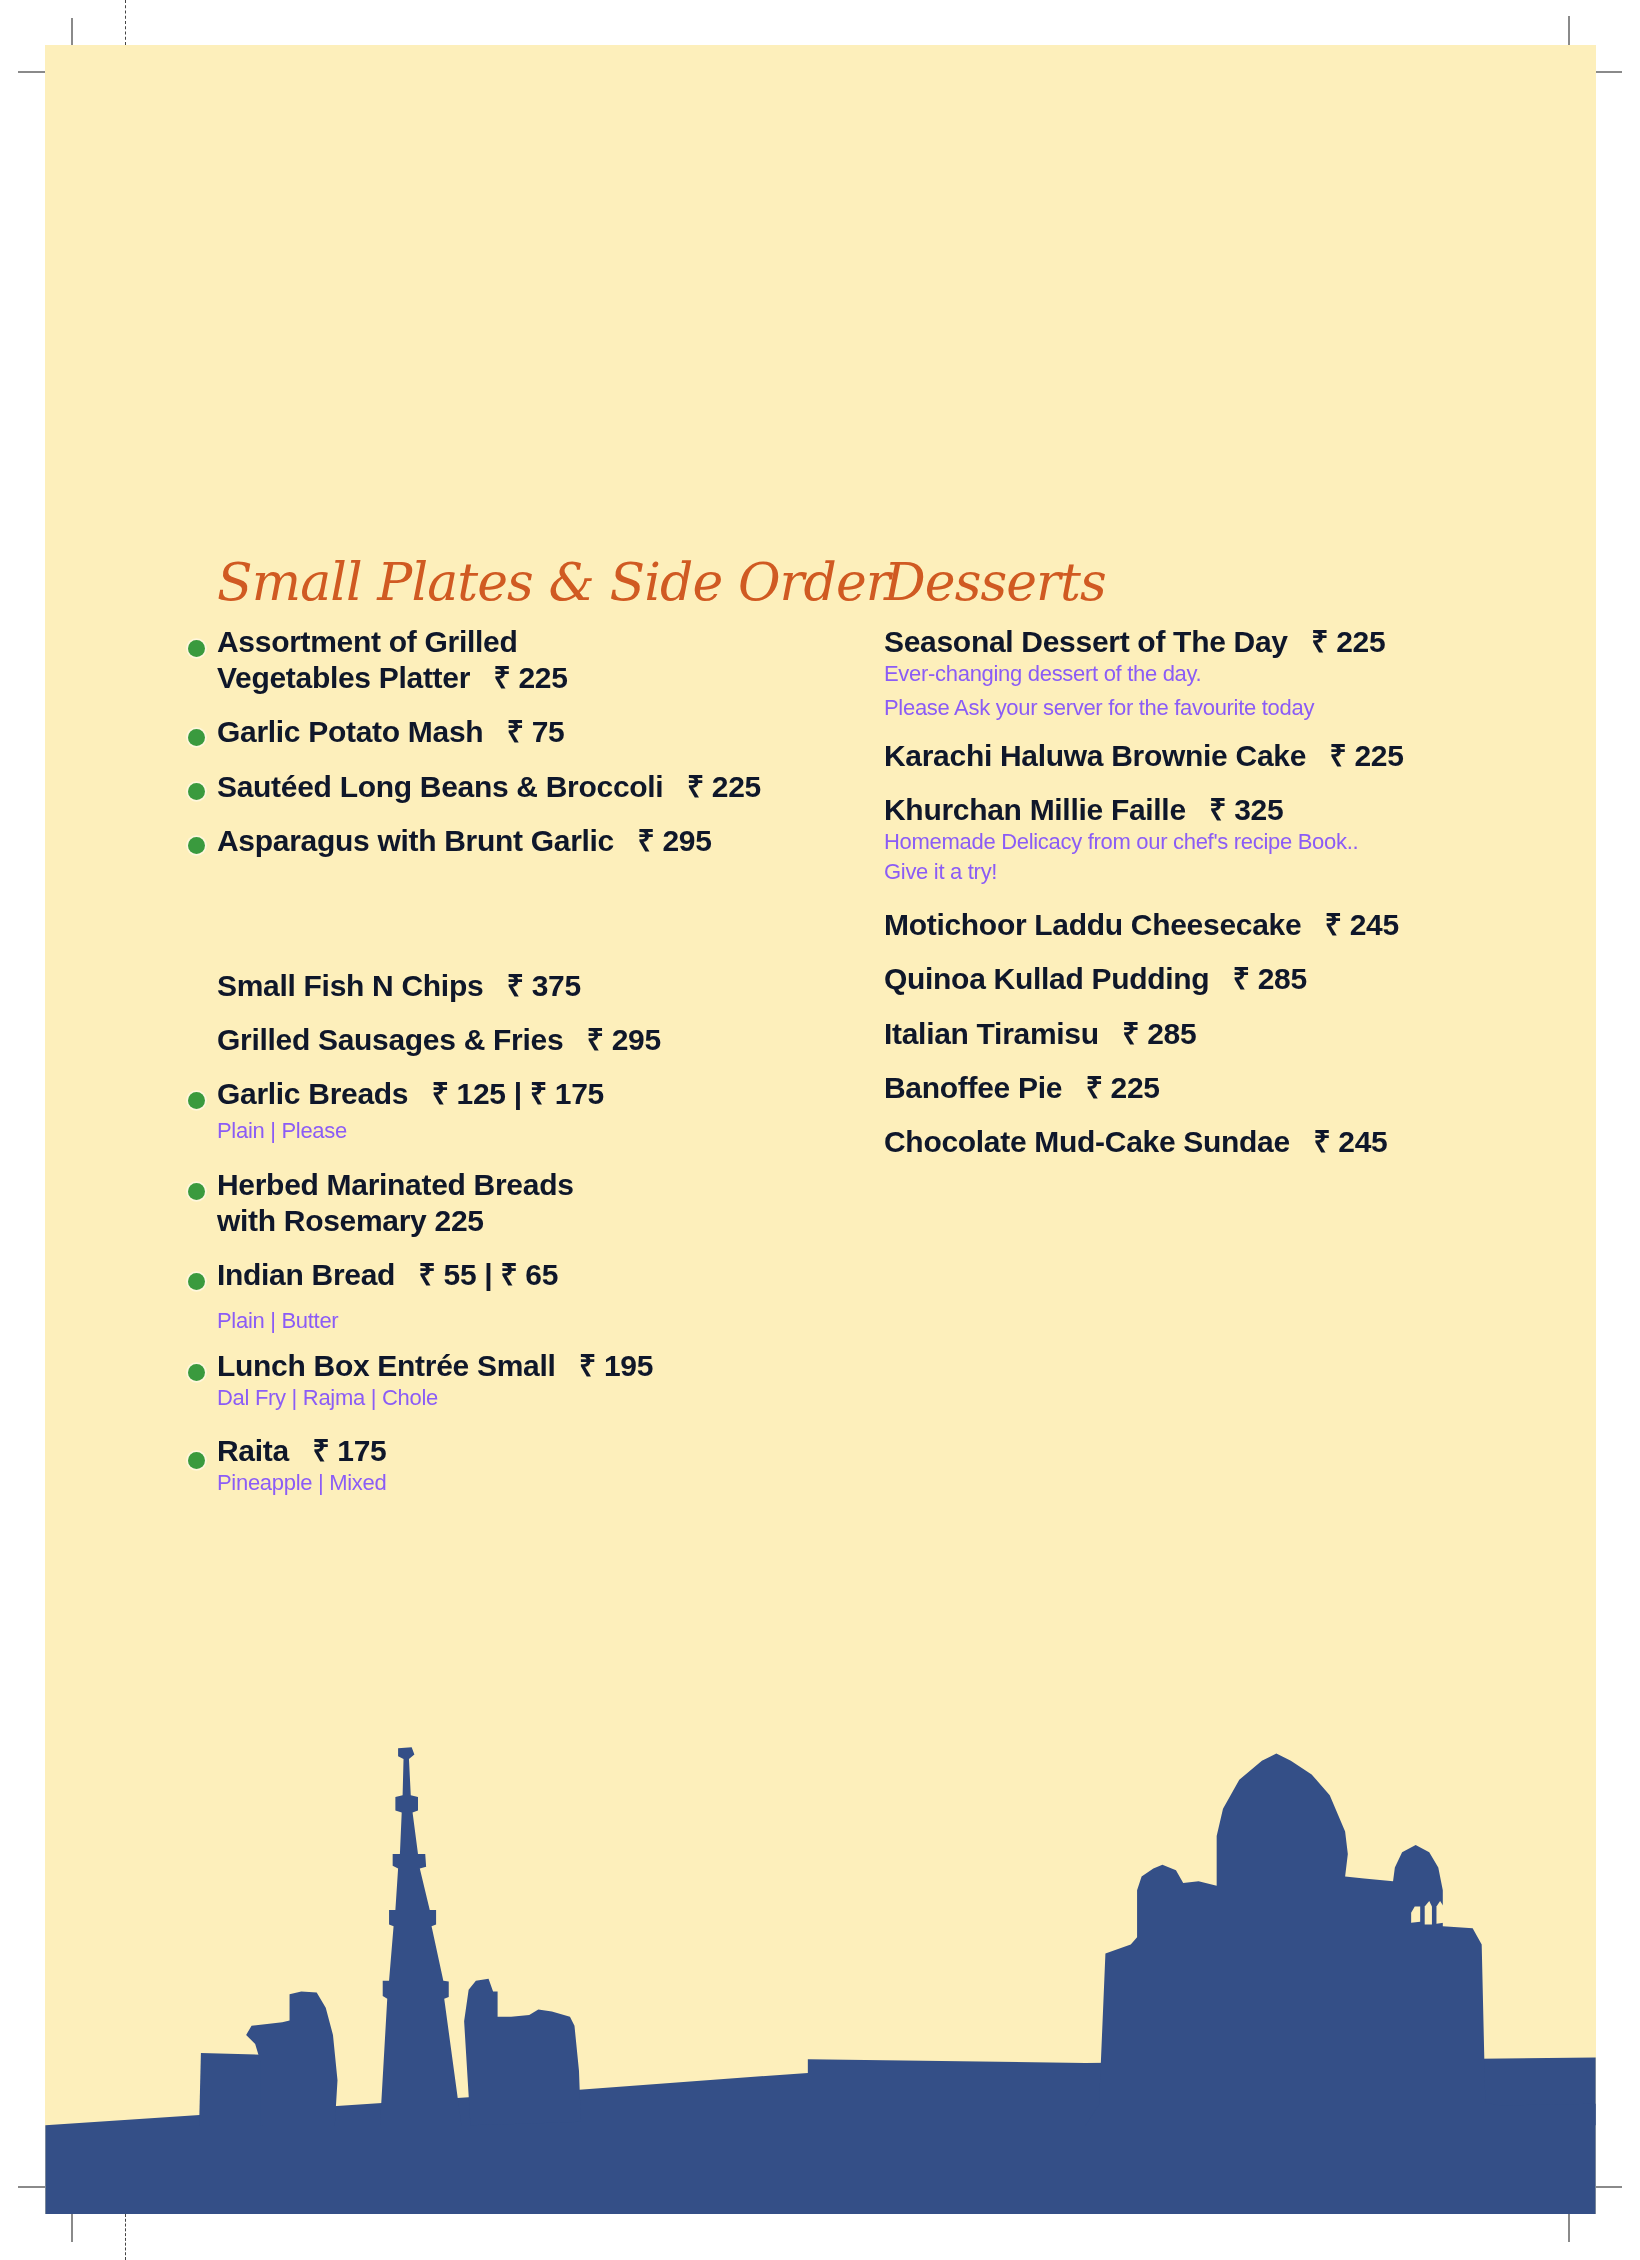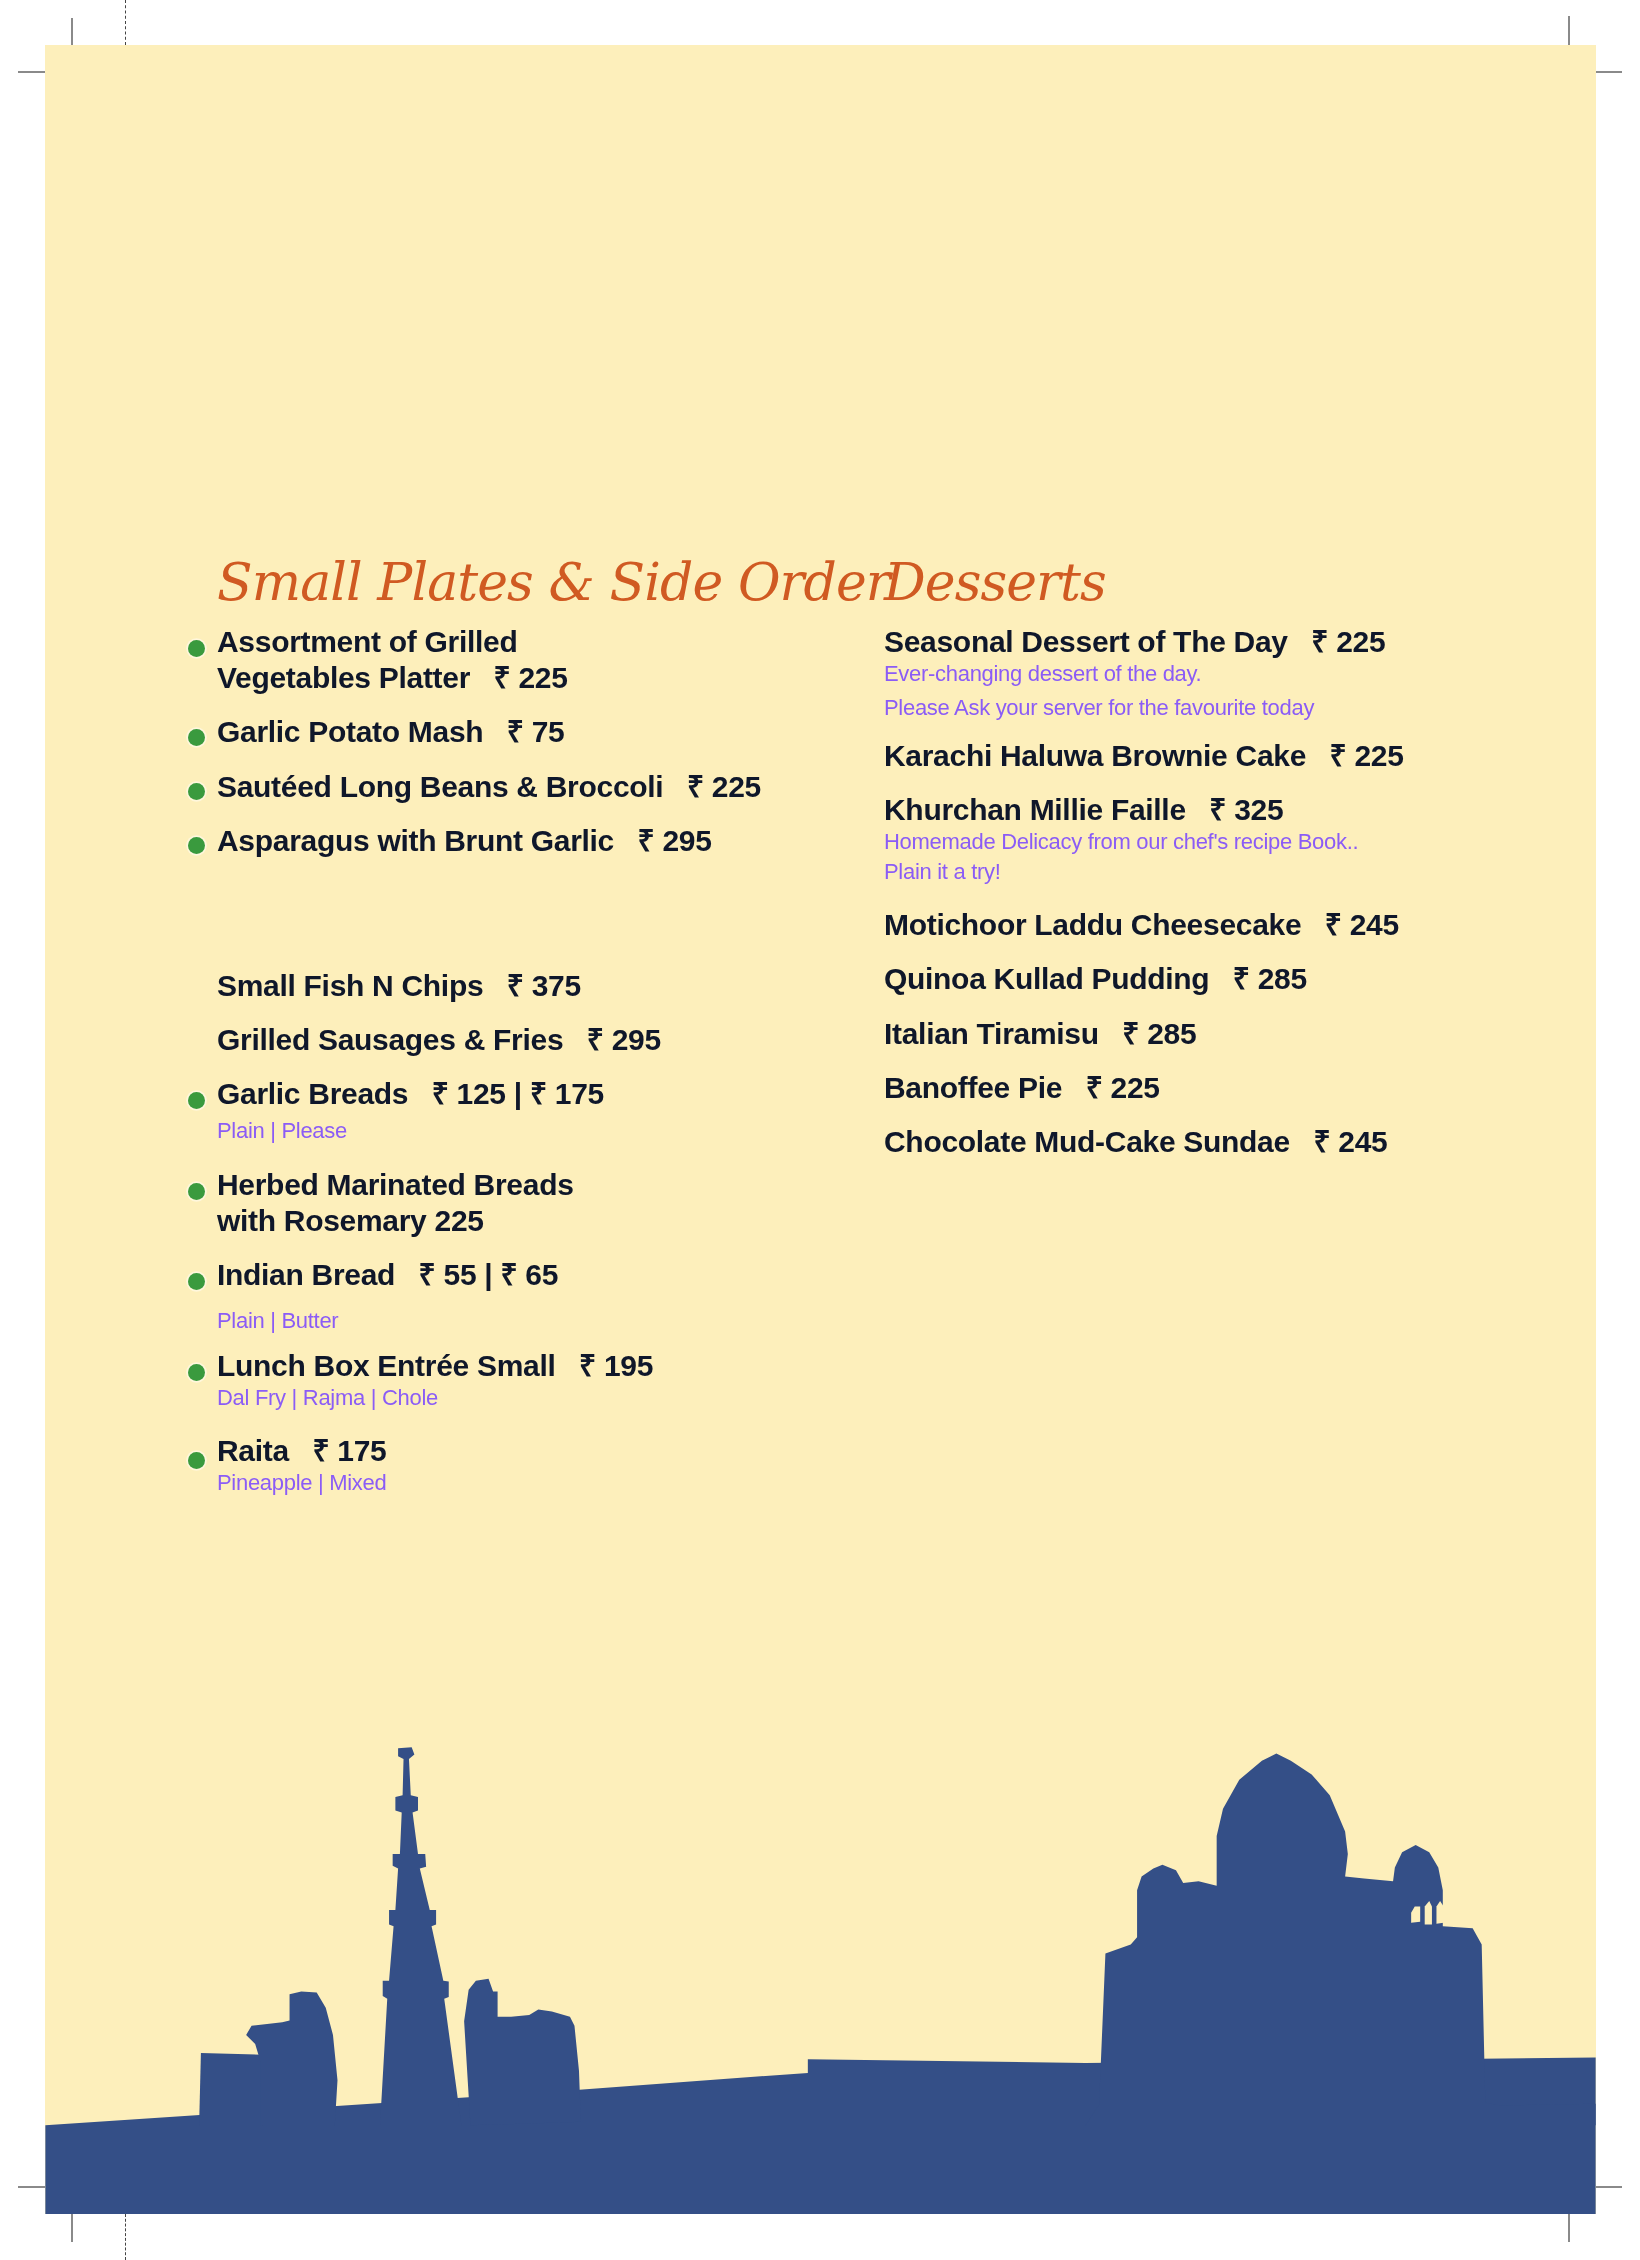--- a/index.html
+++ b/index.html
@@ -107,21 +107,21 @@
     <span class="sub" style="margin-top:6px;">Please Ask your server for the favourite today</span>
   </div>
 
   <div class="item" style="left:839px;top:693px;">
     <span class="name"><span>Karachi Haluwa Brownie Cake</span><span class="price">₹ 225</span></span>
   </div>
 
   <div class="item" style="left:839px;top:747px;">
     <span class="name"><span>Khurchan Millie Faille</span><span class="price">₹ 325</span></span>
     <span class="sub">Homemade Delicacy from our chef's recipe Book..</span>
-    <span class="sub" style="margin-top:1.8px;">Plain it a try!</span>
+    <span class="sub" style="margin-top:1.8px;">Give it a try!</span>
   </div>
 
   <div class="item" style="left:839px;top:862px;">
     <span class="name"><span>Motichoor Laddu Cheesecake</span><span class="price">₹ 245</span></span>
   </div>
 
   <div class="item" style="left:839px;top:916px;">
     <span class="name"><span>Quinoa Kullad Pudding</span><span class="price">₹ 285</span></span>
   </div>
 

